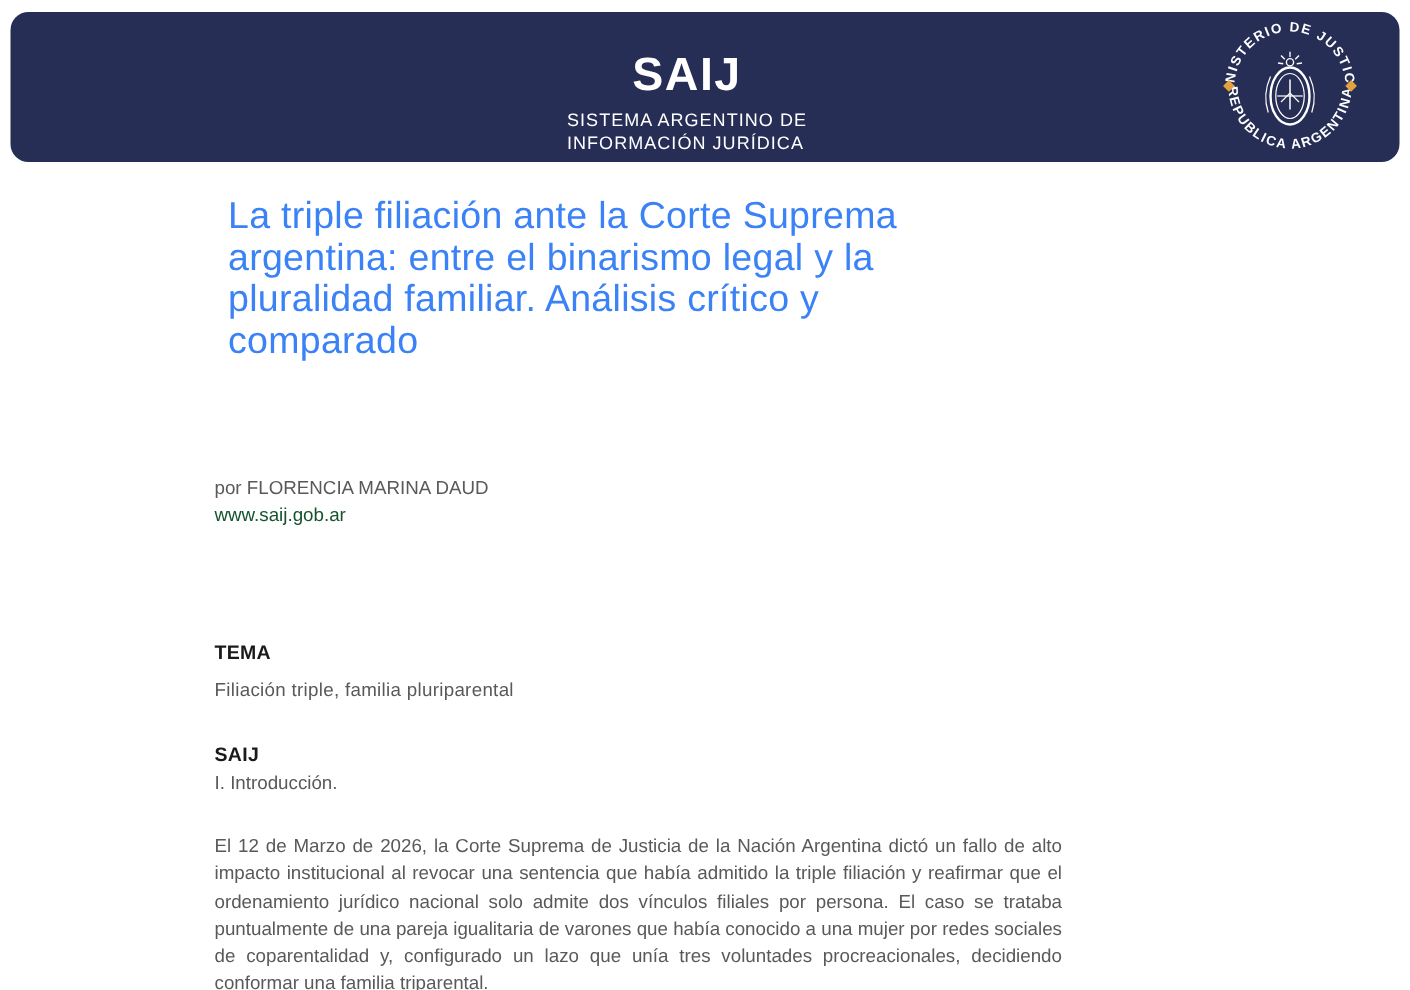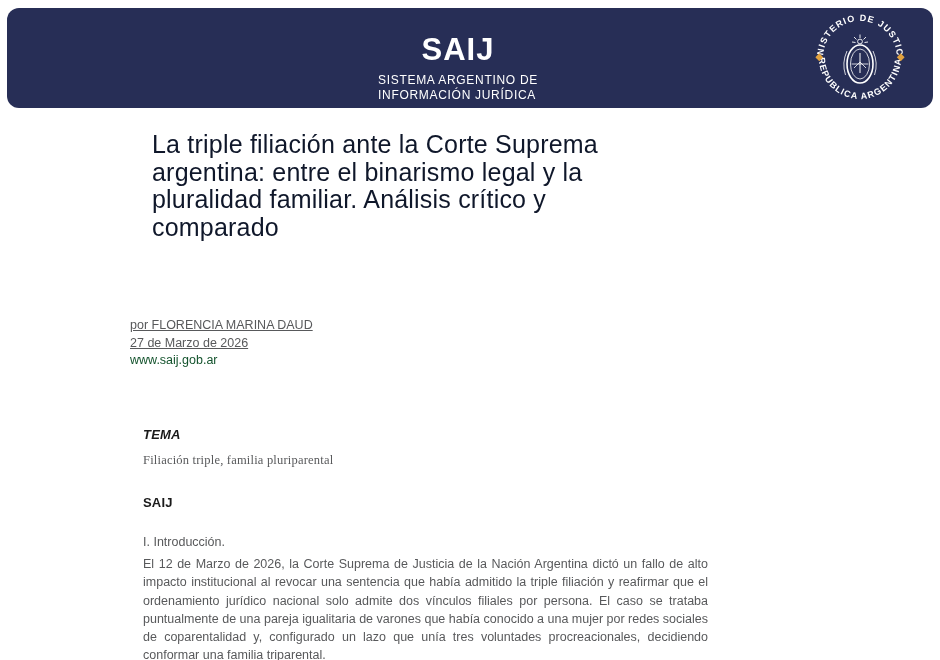--- a/index.html
+++ b/index.html
@@ -54,61 +54,58 @@
   }
 
   
   .article-title {
     position: absolute;
     left: 152px; top: 131px;
     width: 448px;
     font-size: 25px;
     line-height: 27.5px;
     font-weight: 400;
-    color: #0f172a;
+    color: #3b82f6;
     letter-spacing: 0.2px;
   }
   .byline-block {
     position: absolute;
-    left: 130px; top: 317px;
+    left: 143px; top: 317px;
     font-size: 12.5px;
     line-height: 17.5px;
     color: #58595b;
-    text-decoration: underline;
   }
   .byline-link {
     color: #14532d;
     text-decoration: none;
     cursor: pointer;
     display: inline-block;
   }
   .section-label {
     position: absolute;
     left: 143px;
     font-size: 13px;
     font-weight: 700;
     color: #1a1a1a;
     letter-spacing: 0.2px;
   }
-  .label-tema  { top: 427px; font-style: italic; }
+  .label-tema  { top: 427px; }
   .label-texto { top: 495px; }
   .tema-value {
     position: absolute;
     left: 143px; top: 453px;
     font-size: 12.5px;
     color: #58595b;
     letter-spacing: 0.2px;
-    font-family: Liberation Serif, serif;
   }
   .texto-intro {
     position: absolute;
     left: 143px; top: 515px;
     font-size: 12.5px;
     color: #58595b;
-    margin-top: 20px;
   }
   .texto-paragraph {
     position: absolute;
     left: 143px; top: 555px;
     width: 565px;
     font-size: 12.5px;
     line-height: 18.3px;
     color: #58595b;
     text-align: justify;
   }
@@ -157,21 +154,20 @@
       <path d="M 33.5,65 Q 29.5,53 35,41" stroke-width="0.8"></path>
       <path d="M 62.5,65 Q 66.5,53 61,41" stroke-width="0.8"></path>
     </g>
   </svg>
 </div>
 
 <h1 class="article-title">La triple filiación ante la Corte Suprema argentina: entre el binarismo legal y la pluralidad familiar. Análisis crítico y comparado</h1>
 
 <div class="byline-block">
   <div>por FLORENCIA MARINA DAUD</div>
-  <div>27 de Marzo de 2026</div>
   <a class="byline-link">www.saij.gob.ar</a>
 </div>
 
 <div class="section-label label-tema">TEMA</div>
 <div class="tema-value">Filiación triple, familia pluriparental</div>
 
 <div class="section-label label-texto">SAIJ</div>
 <div class="texto-intro">I. Introducción.</div>
 <p class="texto-paragraph">El 12 de Marzo de 2026, la Corte Suprema de Justicia de la Nación Argentina dictó un fallo de alto impacto institucional al revocar una sentencia que había admitido la triple filiación y reafirmar que el ordenamiento jurídico nacional solo admite dos vínculos filiales por persona. El caso se trataba puntualmente de una pareja igualitaria de varones que había conocido a una mujer por redes sociales de coparentalidad y, configurado un lazo que unía tres voluntades procreacionales, decidiendo conformar una familia triparental.</p>
 

